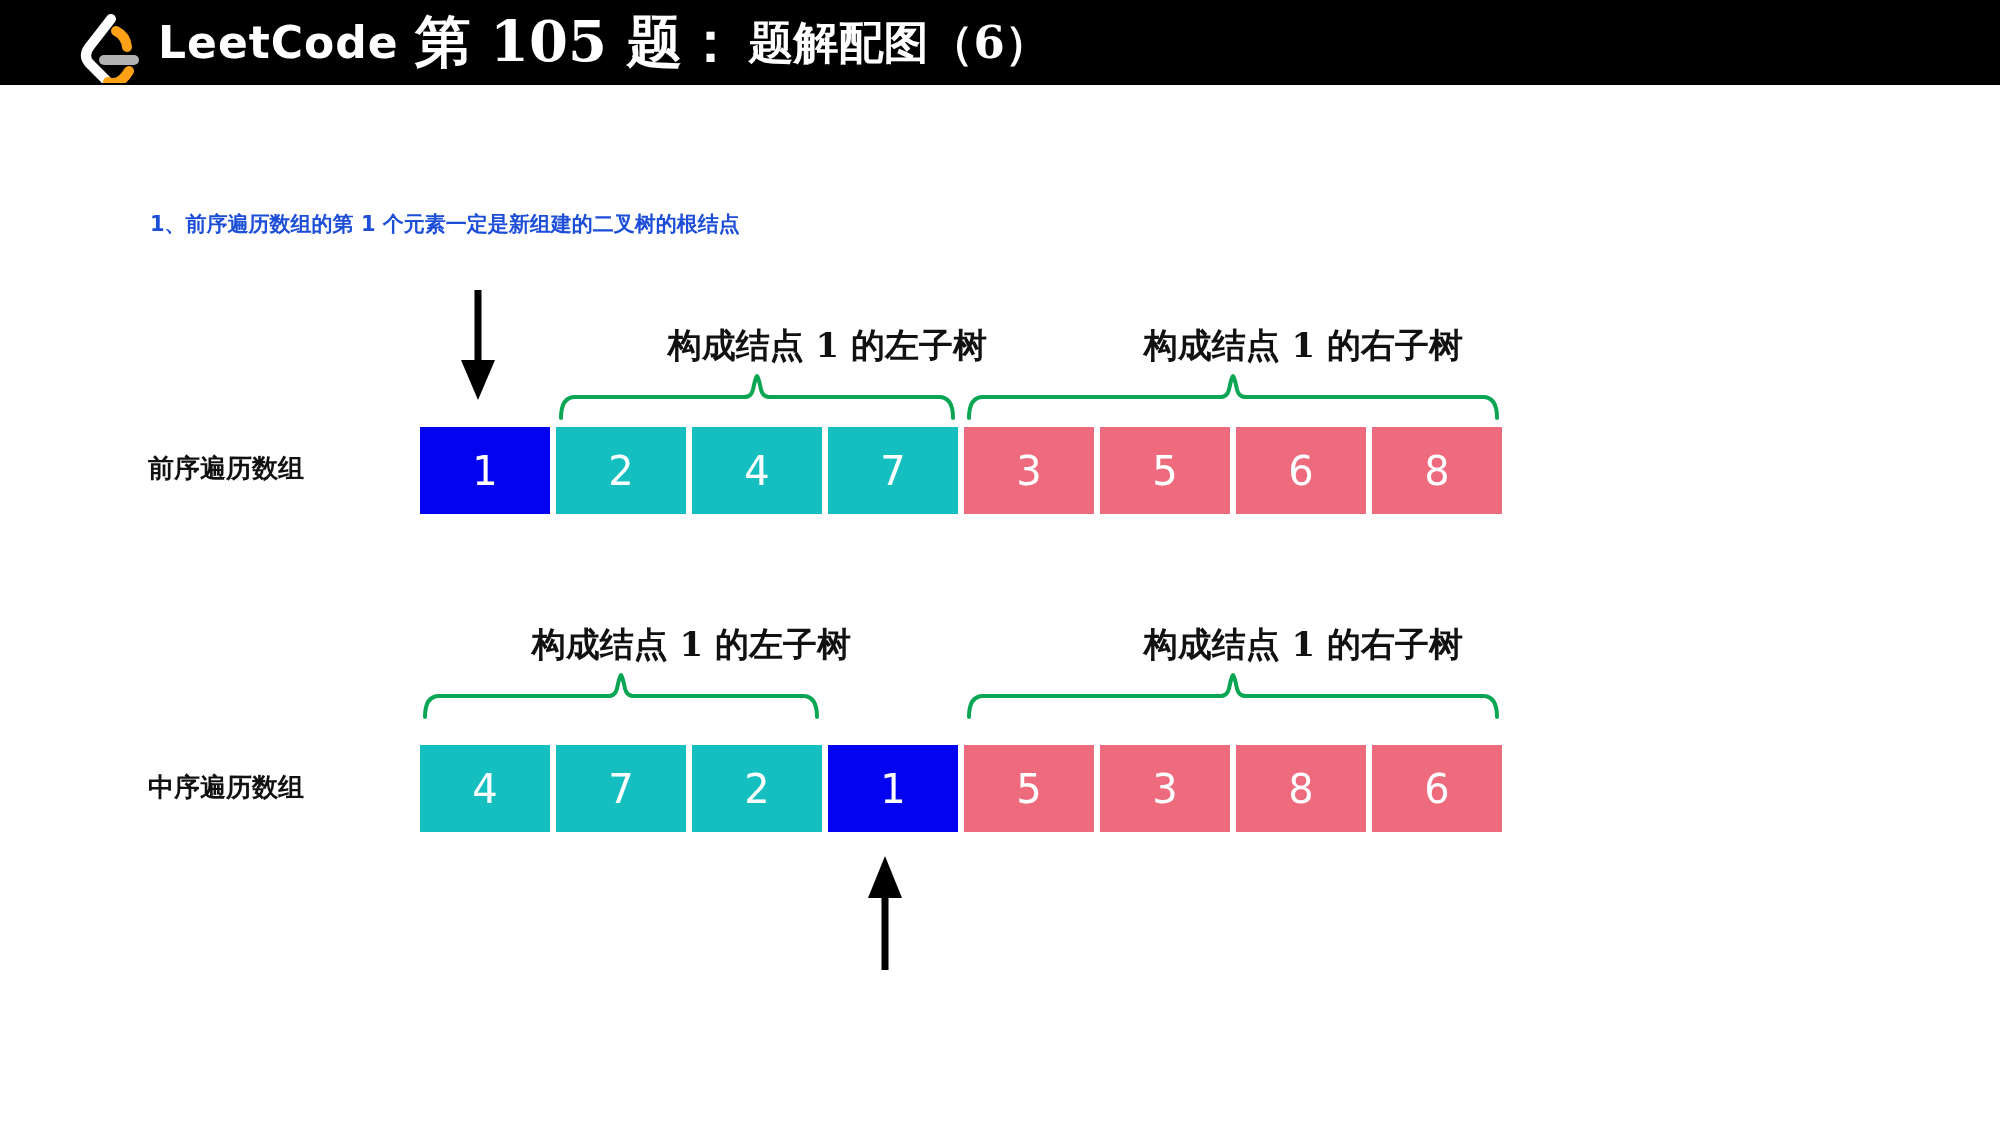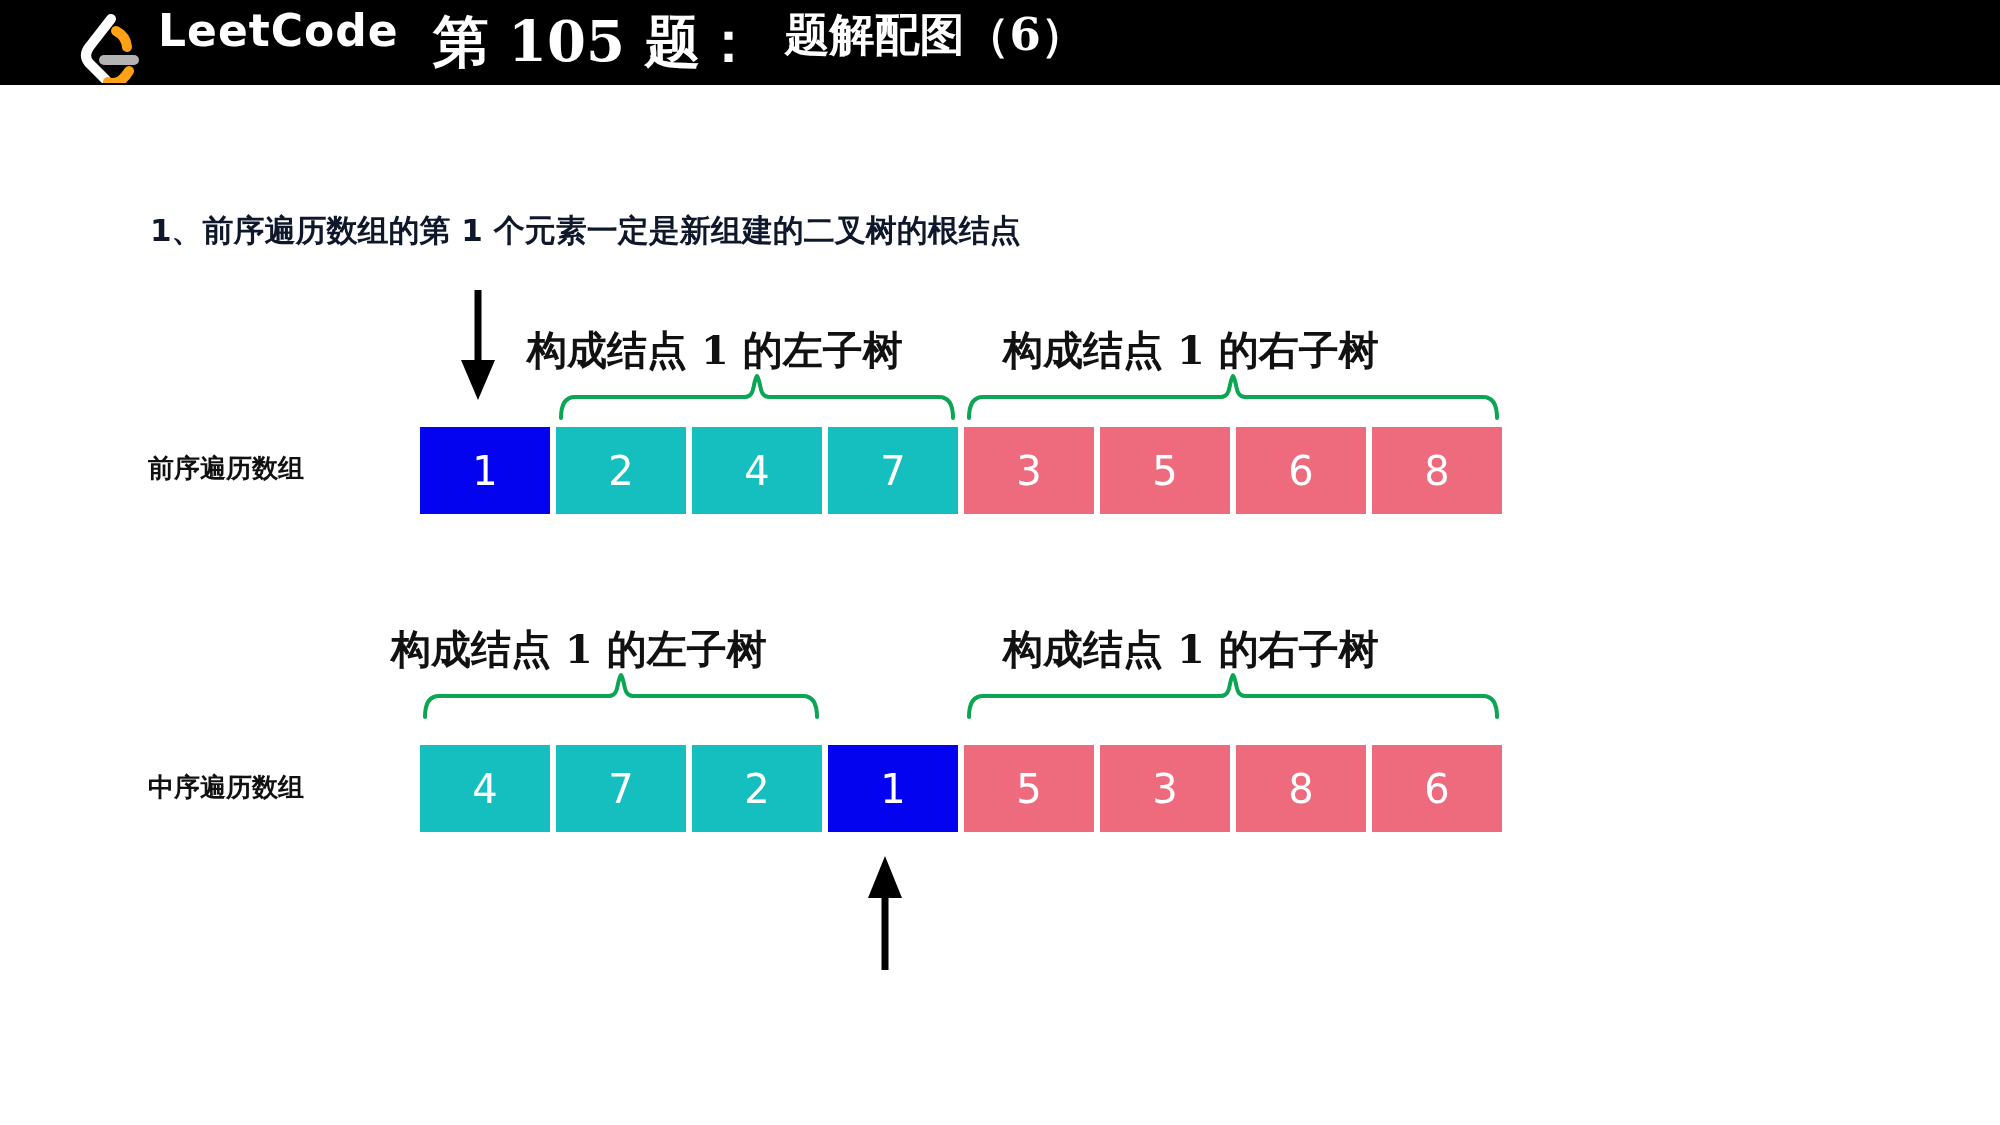--- a/index.html
+++ b/index.html
@@ -6,40 +6,40 @@
   #canvas{
     position:relative;width:2000px;height:1125px;background:#ffffff;overflow:hidden;
     font-family:"Liberation Sans",sans-serif;
   }
   
   .hdr{
     position:absolute;left:0;top:0;width:2000px;height:85px;background:#000000;
     display:flex;align-items:center;
   }
   .hdr .logo{margin-left:52px;flex:0 0 auto;}
-  .hdr .title{display:flex;align-items:flex-start;white-space:nowrap;color:#ffffff;margin-left:14px;gap:18px;}
+  .hdr .title{display:flex;align-items:center;white-space:nowrap;color:#ffffff;margin-left:14px;}
   .brand{font-family:"DejaVu Sans",sans-serif;font-weight:600;font-size:44px;letter-spacing:1px;}
   .t-mid{font-family:"DejaVu Serif",serif;font-weight:700;font-size:56px;margin-left:16px;}
   .t-kai{font-family:"DejaVu Serif",serif;font-weight:600;font-size:45px;margin-left:10px;}
   
   .step-text{
-    position:absolute;font-weight:bold;font-size:31px;color:#0f172a;white-space:nowrap;
+    position:absolute;font-weight:bold;font-size:21px;color:#1d4ed8;white-space:nowrap;
     font-family:"DejaVu Sans","Liberation Sans",sans-serif;
   }
   
   .row-label{
     position:absolute;left:148px;font-weight:bold;font-size:26px;color:#111111;white-space:nowrap;
     font-family:"DejaVu Sans","Liberation Sans",sans-serif;
   }
   .cell{
     position:absolute;width:130px;height:87px;display:flex;align-items:center;justify-content:center;
     color:#ffffff;font-size:40px;font-family:"DejaVu Sans","Liberation Sans",sans-serif;
   }
   .brace-label{
-    position:absolute;width:460px;text-align:left;font-size:40px;font-weight:600;color:#111111;
+    position:absolute;width:460px;text-align:right;font-size:34px;font-weight:600;color:#111111;
     font-family:"DejaVu Serif","Liberation Serif",serif;white-space:nowrap;
   }
   .brace-svg{position:absolute;overflow:visible;}
   .arrow-svg{position:absolute;}
 </style>
 </head>
 <body>
 
 <div id="canvas">
 

